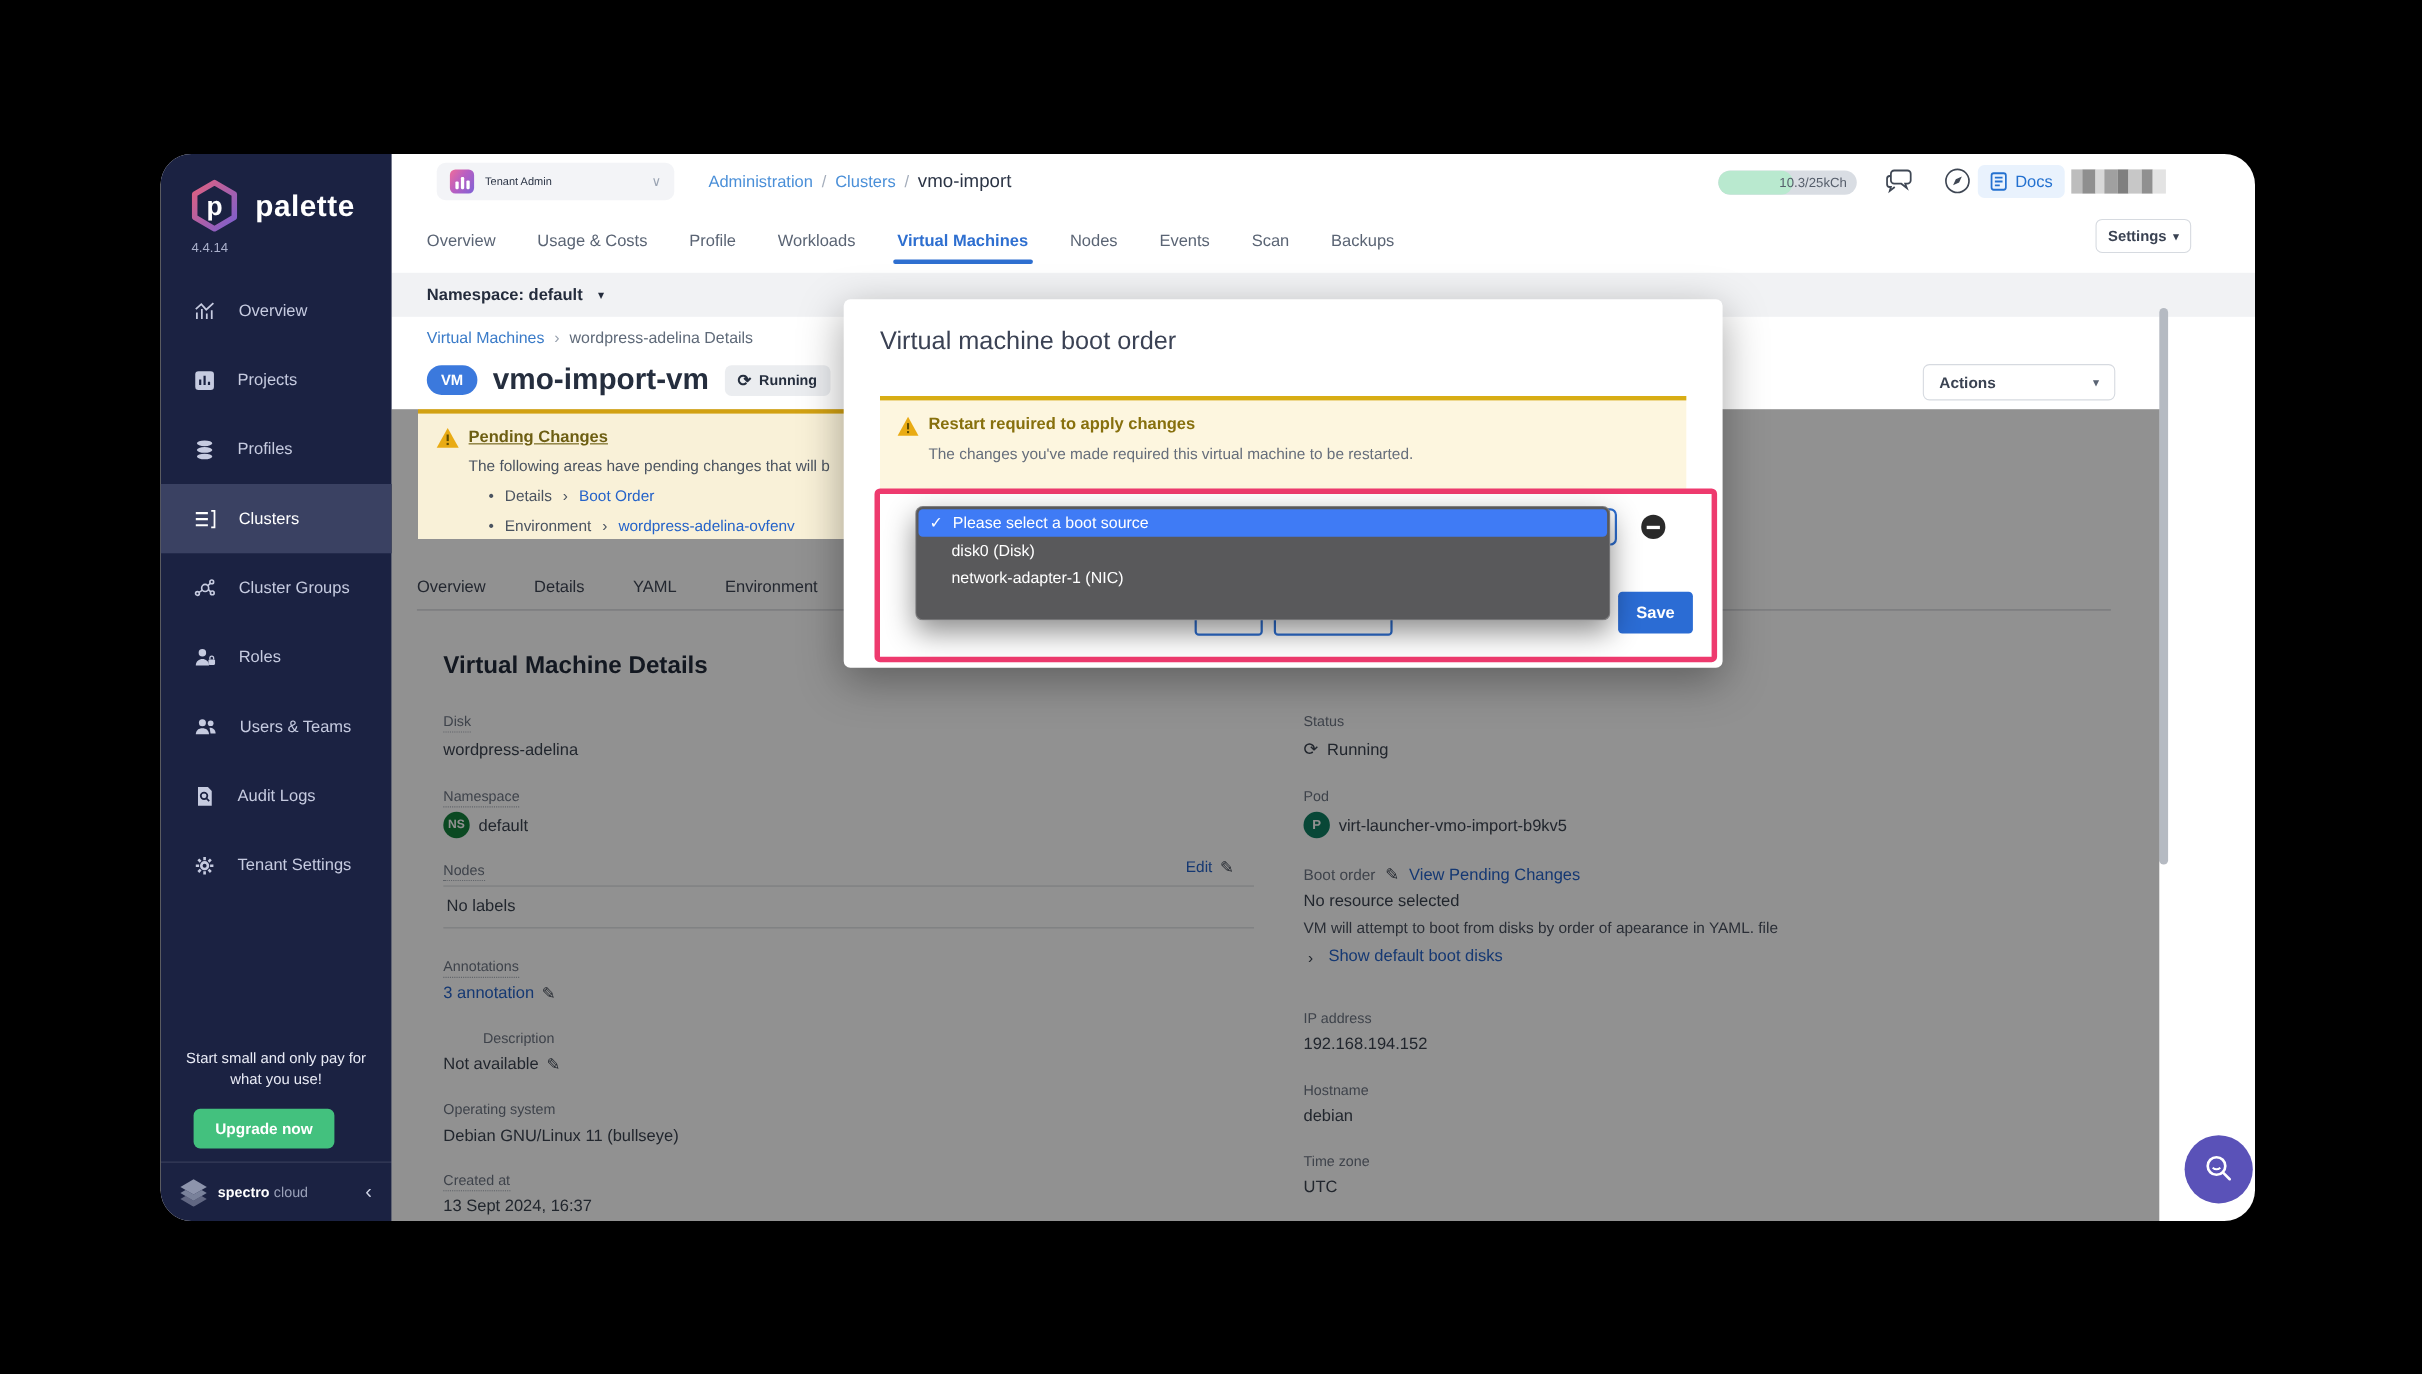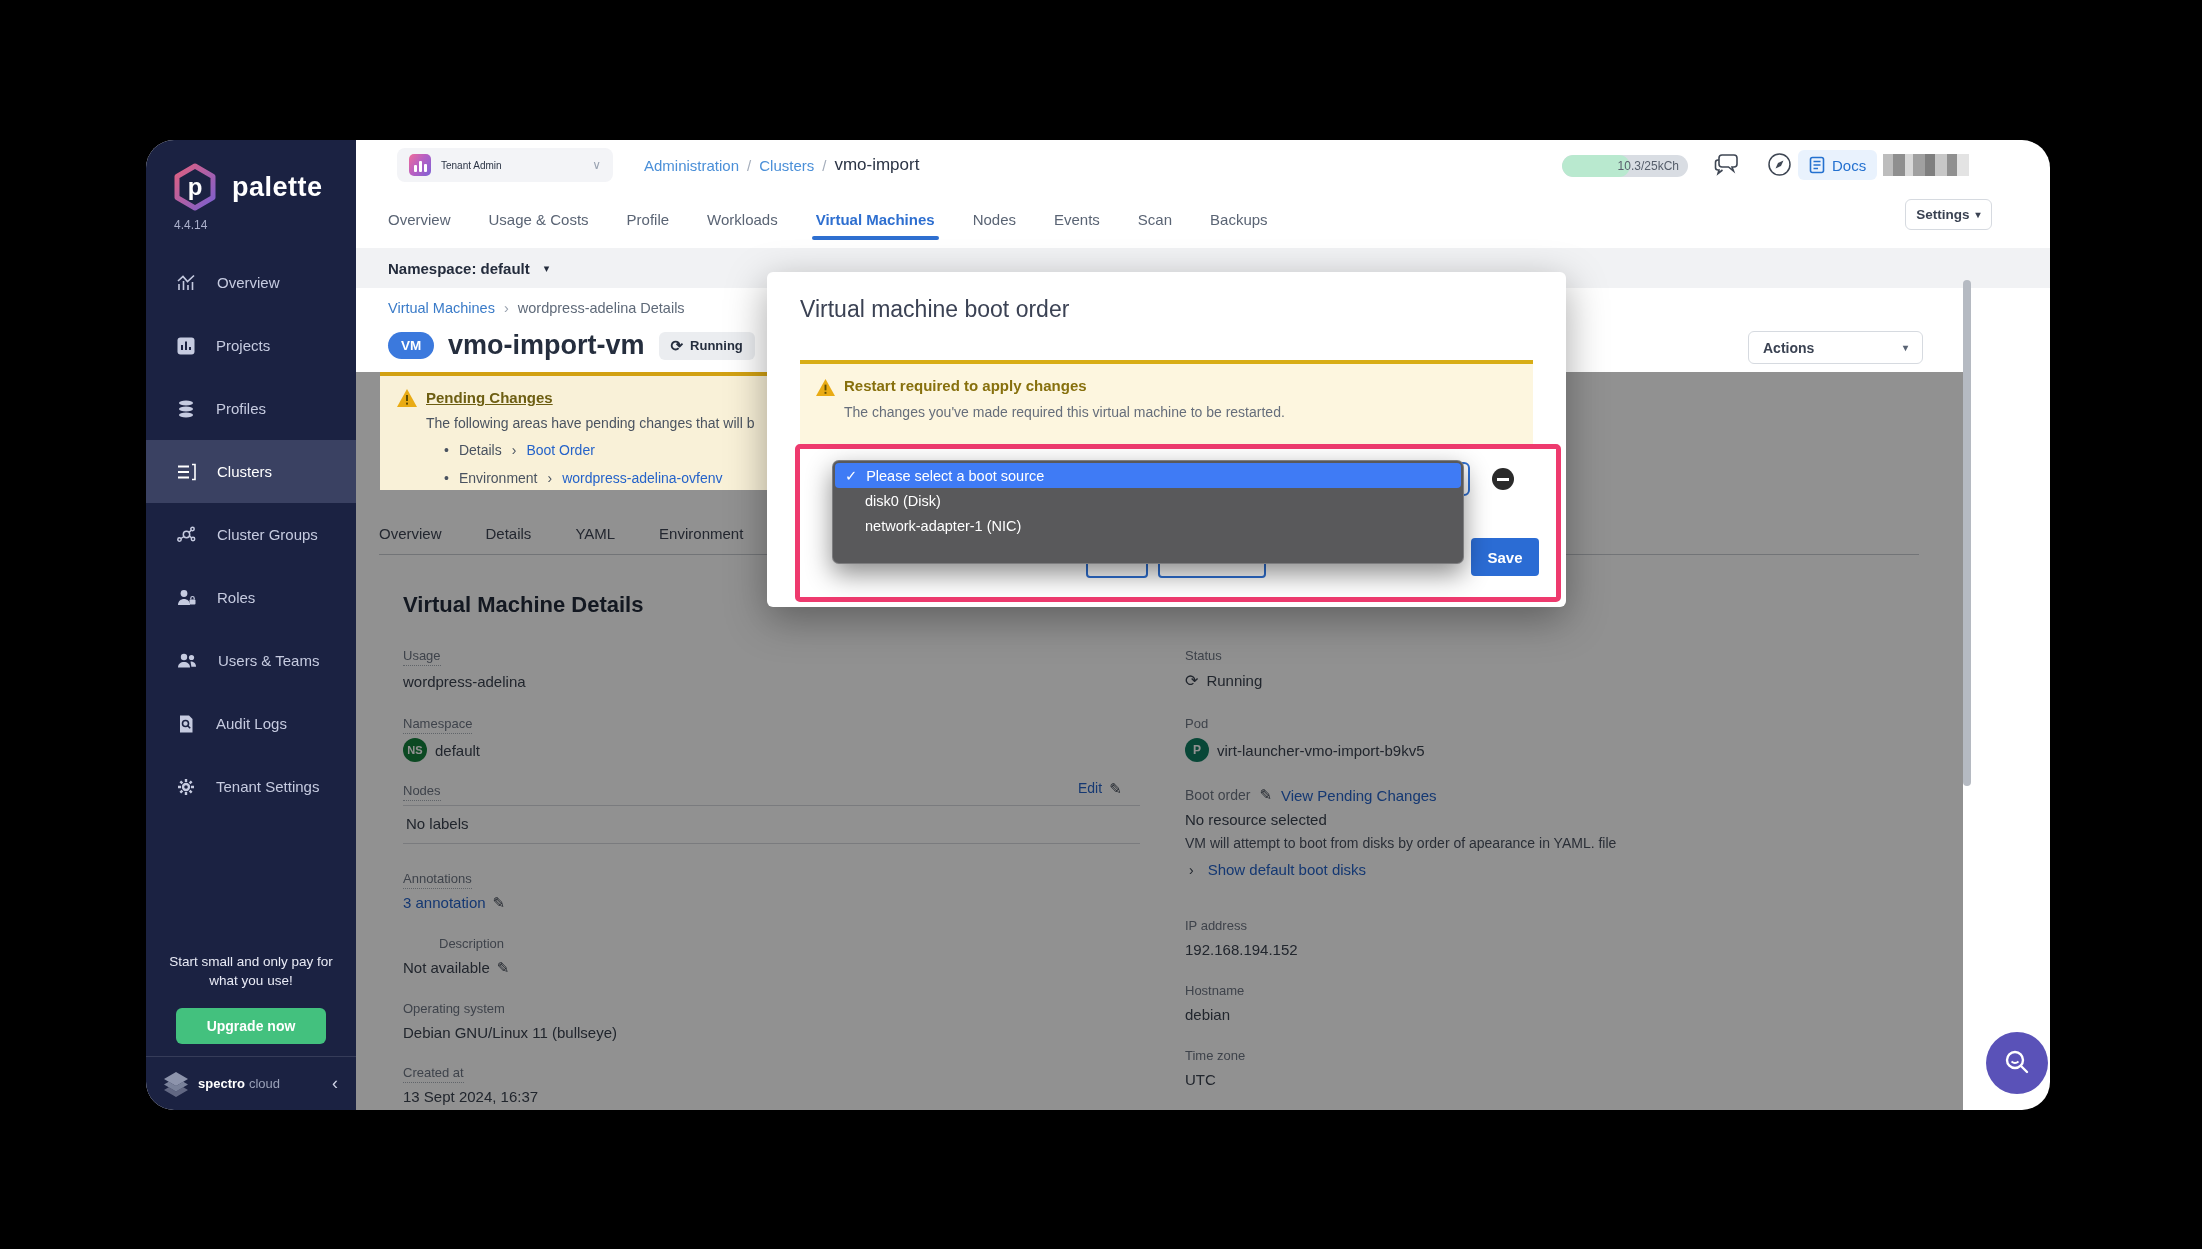--- a/index.html
+++ b/index.html
@@ -14,21 +14,21 @@
   .logo-row { position:absolute; left:24px; top:22px; display:flex; align-items:center; gap:12px; }
   .brand { color:#fff; font-size:27px; font-weight:bold; letter-spacing:.5px; }
   .version { position:absolute; left:28px; top:78px; color:#aab0cb; font-size:12px; }
   .nav { position:absolute; left:0; top:111px; width:210px; }
   .nav-item { height:63px; display:flex; align-items:center; gap:20px; padding-left:30px;
               color:#c6cbe0; font-size:15px; cursor:pointer; }
   .nav-item.active { background:#3a4162; color:#fff; }
   .nav-item svg { flex:0 0 auto; }
   .promo { position:absolute; left:15px; top:812px; width:180px; text-align:center;
            color:#e9ebf6; font-size:13.5px; line-height:19px; }
-  .upgrade { position:absolute; left:30px; top:868px; width:150px; height:36px; background:#43c17e;
+  .upgrade { position:absolute; left:30px; top:868px; width:128px; height:36px; background:#43c17e;
              border:none; border-radius:6px; color:#fff; font-size:14px; font-weight:bold; cursor:pointer; }
   .side-foot { position:absolute; left:0; top:916px; width:210px; height:54px;
                border-top:1px solid rgba(255,255,255,.12); display:flex; align-items:center; }
   .side-foot .mark { margin-left:16px; }
   .side-foot .sname { color:#fff; font-size:13px; font-weight:bold; margin-left:8px; }
   .side-foot .ssuffix { color:#9aa1b8; font-size:13px; margin-left:4px; }
   .collapse { position:absolute; right:18px; color:#cfd4e6; font-size:18px; cursor:pointer; }
 
   
   .tenant-sel { position:absolute; left:251px; top:8px; width:216px; height:34px; background:#f3f4f7;
@@ -349,21 +349,21 @@
     <span class="subtab">Overview</span>
     <span class="subtab">Details</span>
     <span class="subtab">YAML</span>
     <span class="subtab">Environment</span>
     <span class="subtab">Events</span>
   </div>
   <div class="subtab-line"></div>
 
   <div class="details-heading">Virtual Machine Details</div>
 
-  <span class="abs flabel dotted" style="left:257px; top:508px;">Usage</span>
+  <span class="abs flabel dotted" style="left:257px; top:508px;">Disk</span>
   <span class="abs fvalue" style="left:257px; top:533px;">wordpress-adelina</span>
 
   <span class="abs flabel dotted" style="left:257px; top:576px;">Namespace</span>
   <span class="abs" style="left:257px; top:598px; display:flex; align-items:center; gap:8px;">
     <span class="badge-circle" style="background:#15803d;">NS</span>
     <span class="fvalue">default</span>
   </span>
 
   <span class="abs flabel dotted" style="left:257px; top:643px;">Nodes</span>
   <span class="abs" style="left:932px; top:640px; display:flex; gap:7px; font-size:14px;">

